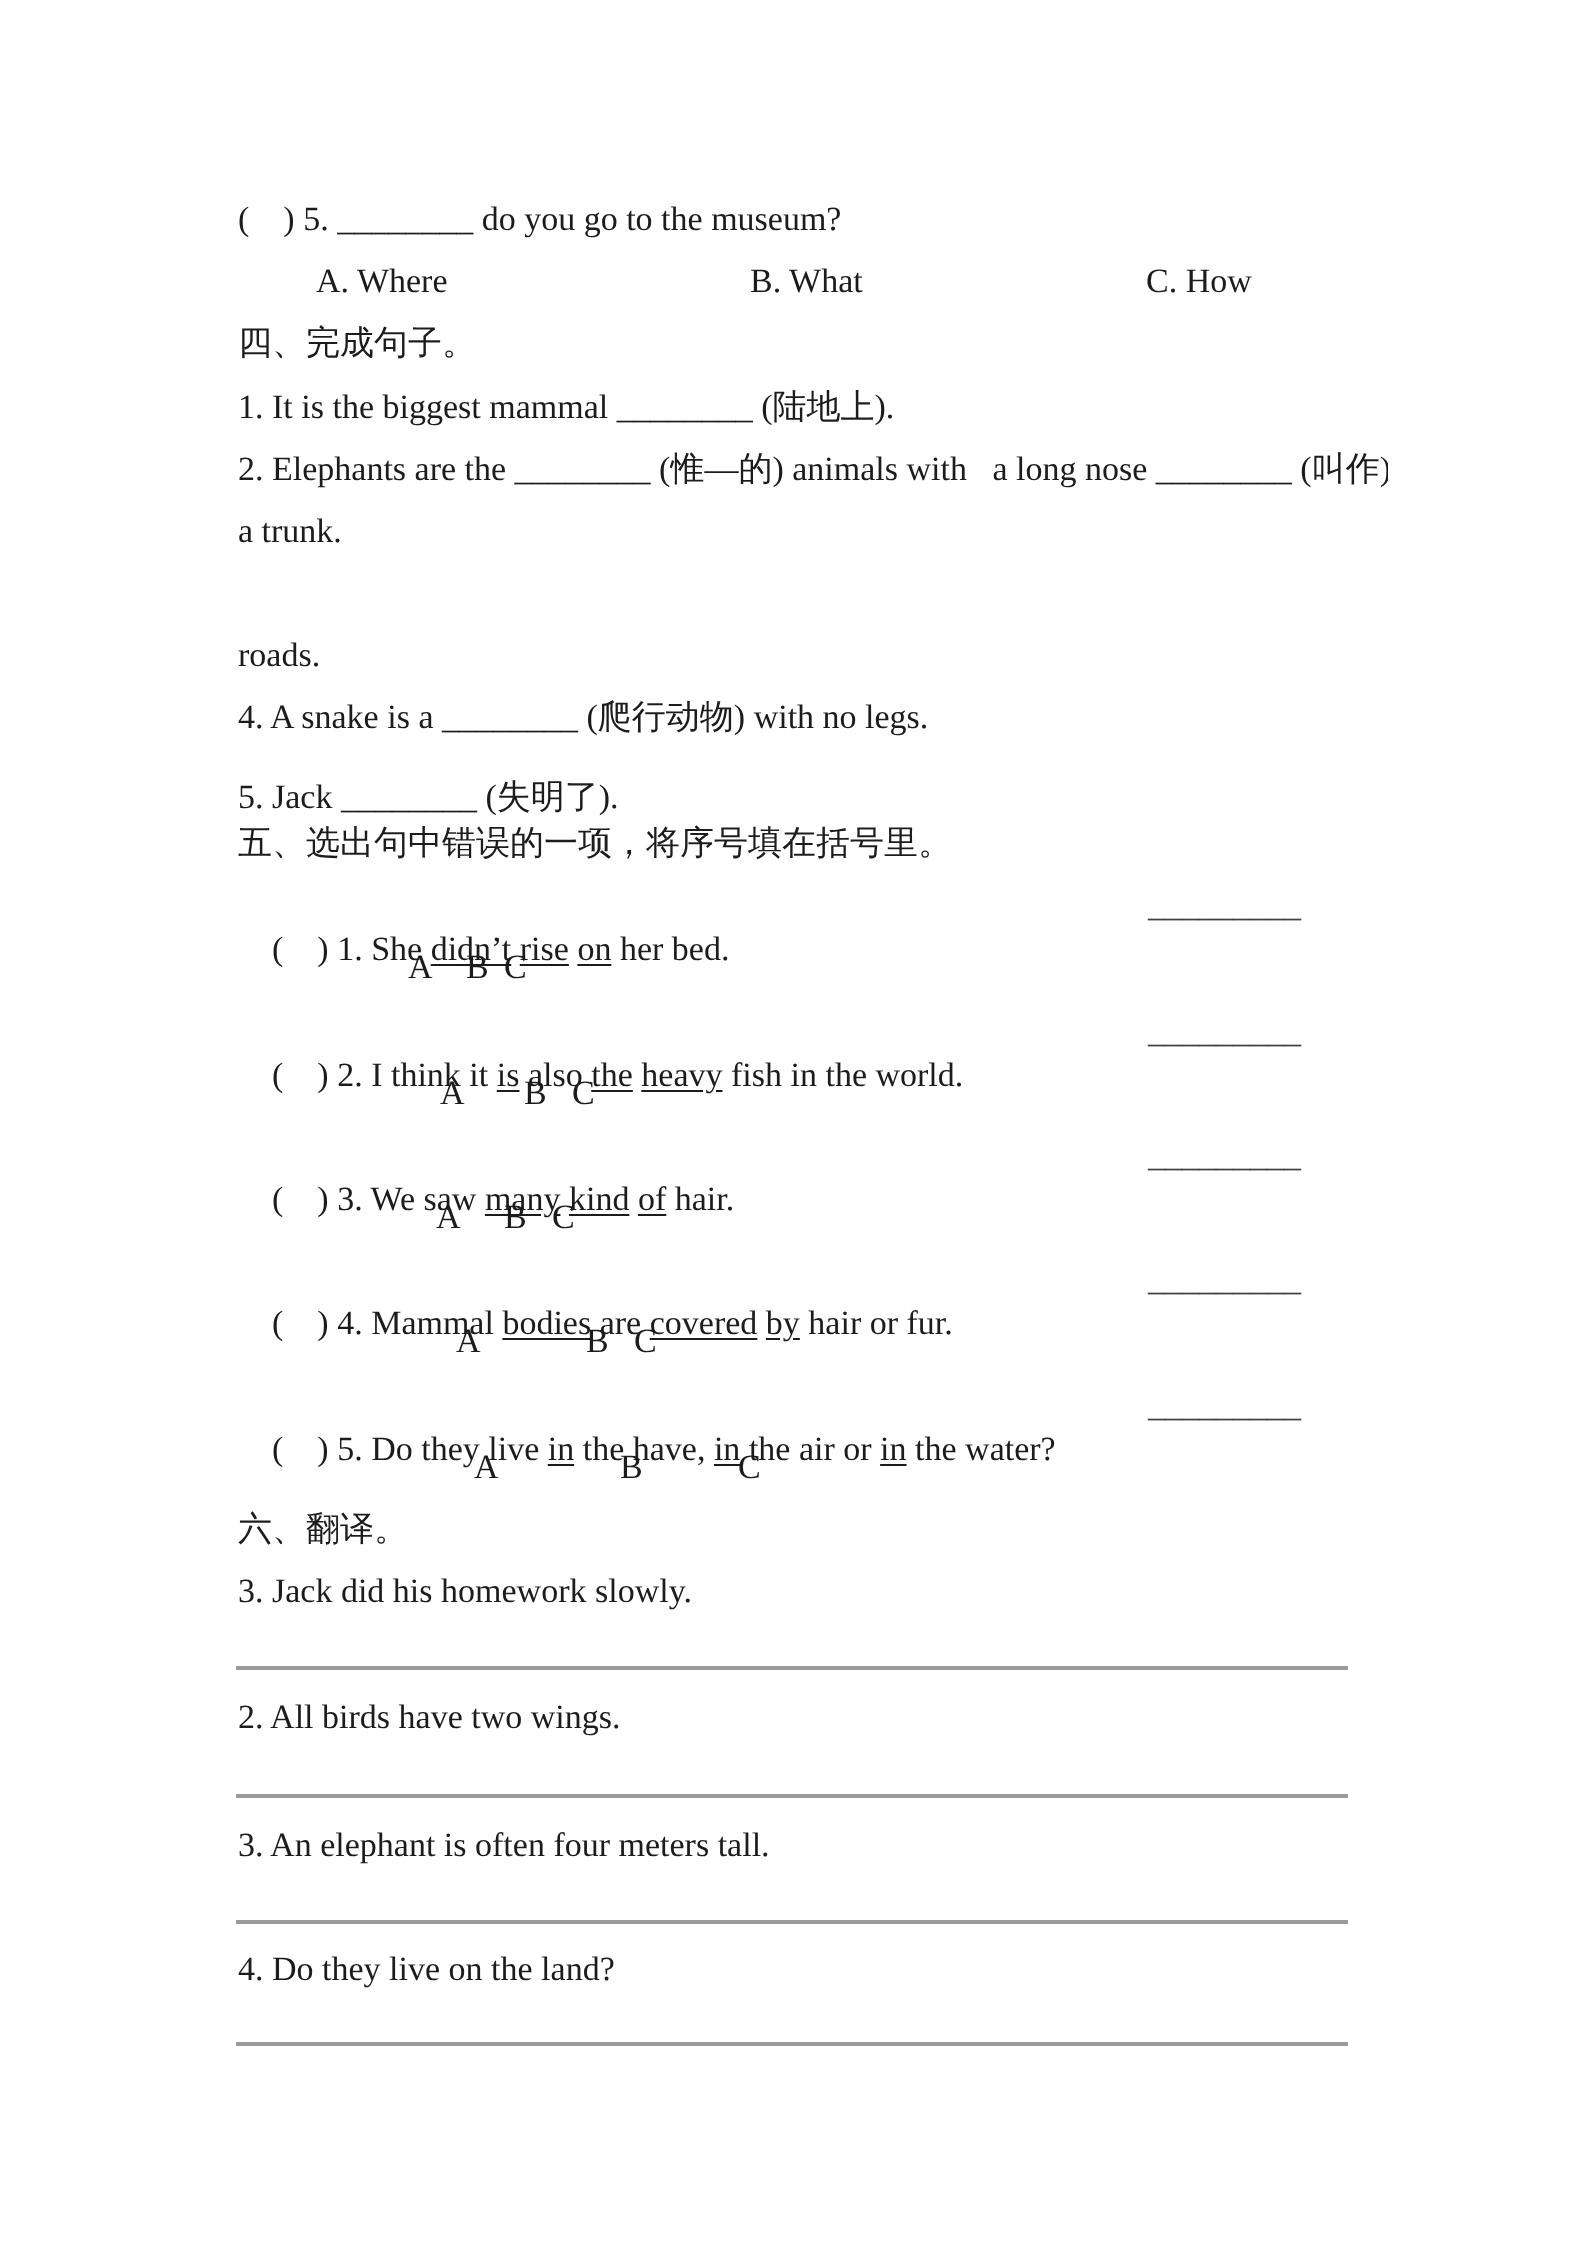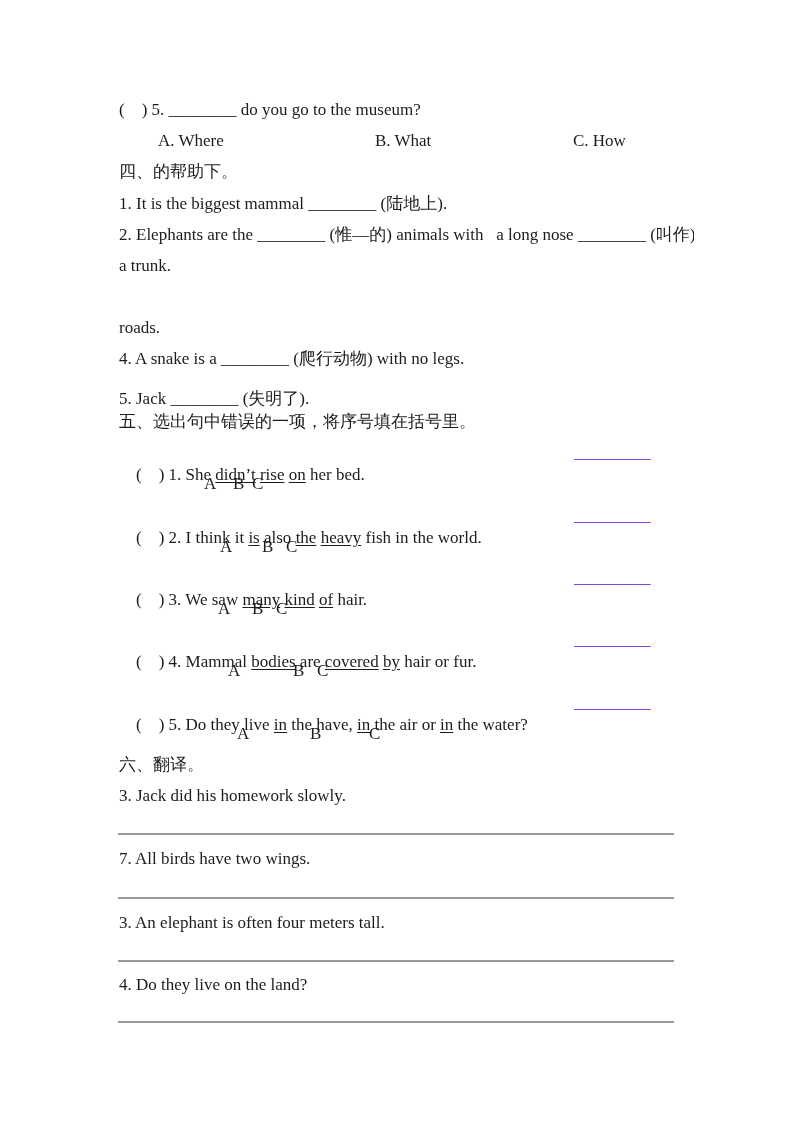--- a/index.html
+++ b/index.html
@@ -14,42 +14,42 @@
     color: #1c1c1c;
   }
   .line {
     position: absolute;
     left: 119px;
     line-height: 22px;
     white-space: pre;
   }
   .abs { position: absolute; top: 0; }
   .u { text-decoration: underline; text-underline-offset: 2px; }
-  .qblank { color: #6d28d9; font-style: italic; }
+  .qblank { color: #404040; font-style: italic; }
   .answer-line {
     position: absolute;
     left: 118px;
     width: 556px;
     height: 0;
     border-bottom: 2px solid #9a9a9a;
   }
 </style>
 </head>
 <body>
 
 <div class="page">
 
   <div class="line" style="top:99px">(    ) 5. ________ do you go to the museum?</div>
   <div class="line" style="top:130px">
     <span class="abs" style="left:39px">A. Where</span>
     <span class="abs" style="left:256px">B. What</span>
     <span class="abs" style="left:454px">C. How</span>
   </div>
 
-  <div class="line" style="top:161px">四、的帮助下。</div>
+  <div class="line" style="top:161px">四、完成句子。</div>
   <div class="line" style="top:193px">1. It is the biggest mammal ________ (陆地上).</div>
   <div class="line" style="top:224px">2. Elephants are the ________ (惟—的) animals with   a long nose ________ (叫作)</div>
   <div class="line" style="top:255px">a trunk.</div>
   <div class="line" style="top:317px">roads.</div>
   <div class="line" style="top:348px">4. A snake is a ________ (爬行动物) with no legs.</div>
   <div class="line" style="top:388px">5. Jack ________ (失明了).</div>
 
   <div class="line" style="top:411px">五、选出句中错误的一项，将序号填在括号里。</div>
 
   <div class="line" style="top:442px">
@@ -100,21 +100,21 @@
     <span class="abs" style="left:118px">A</span>
     <span class="abs" style="left:191px">B</span>
     <span class="abs" style="left:250px">C</span>
   </div>
 
   <div class="line" style="top:754px">六、翻译。</div>
 
   <div class="line" style="top:785px">3. Jack did his homework slowly.</div>
   <div class="answer-line" style="top:833px"></div>
 
-  <div class="line" style="top:848px">7. All birds have two wings.</div>
+  <div class="line" style="top:848px">2. All birds have two wings.</div>
   <div class="answer-line" style="top:897px"></div>
 
   <div class="line" style="top:912px">3. An elephant is often four meters tall.</div>
   <div class="answer-line" style="top:960px"></div>
 
   <div class="line" style="top:974px">4. Do they live on the land?</div>
   <div class="answer-line" style="top:1021px"></div>
 
 </div>
 

